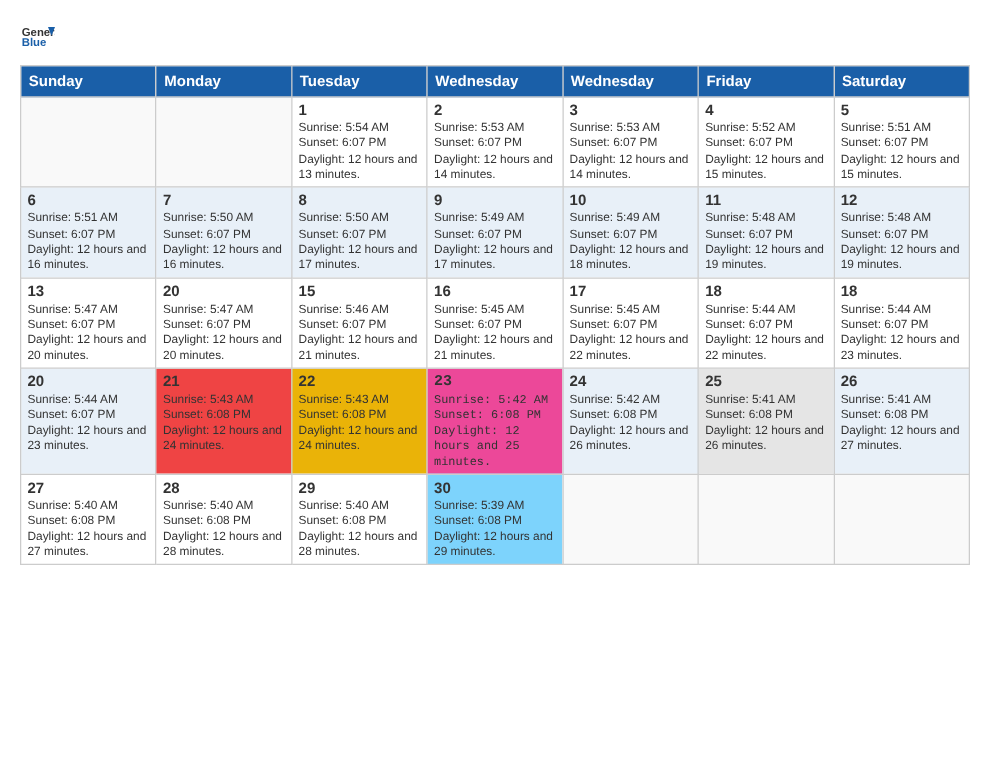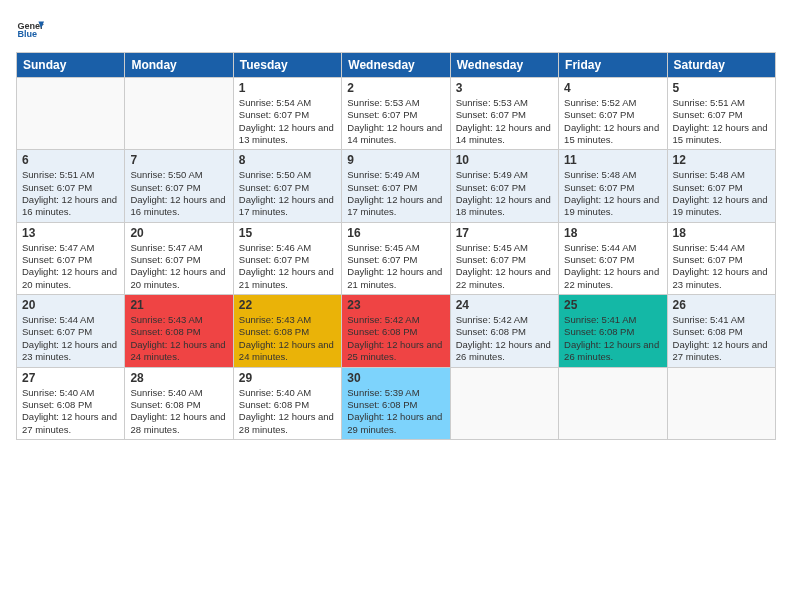--- a/index.html
+++ b/index.html
@@ -253,33 +253,33 @@
           <div class="cell-text" style="white-space: pre-line;">Sunrise: 5:43 AM
 Sunset: 6:08 PM
 Daylight: 12 hours and 24 minutes.</div>
         </td>
         <td style="background-color: #eab308;">
           <span class="day-num">22</span>
           <div class="cell-text" style="white-space: pre-line;">Sunrise: 5:43 AM
 Sunset: 6:08 PM
 Daylight: 12 hours and 24 minutes.</div>
         </td>
-        <td style="background-color: #ef4444;">
+        <td style="background-color: #ec4899; font-family: Liberation Mono, monospace;">
           <span class="day-num">23</span>
           <div class="cell-text" style="white-space: pre-line;">Sunrise: 5:42 AM
 Sunset: 6:08 PM
 Daylight: 12 hours and 25 minutes.</div>
         </td>
         <td style="background-color: rgb(232, 240, 248);">
           <span class="day-num">24</span>
           <div class="cell-text" style="white-space: pre-line;">Sunrise: 5:42 AM
 Sunset: 6:08 PM
 Daylight: 12 hours and 26 minutes.</div>
         </td>
-        <td style="background-color: #14b8a6;">
+        <td style="background-color: #e5e5e5;">
           <span class="day-num">25</span>
           <div class="cell-text" style="white-space: pre-line;">Sunrise: 5:41 AM
 Sunset: 6:08 PM
 Daylight: 12 hours and 26 minutes.</div>
         </td>
         <td style="background-color: rgb(232, 240, 248);">
           <span class="day-num">26</span>
           <div class="cell-text" style="white-space: pre-line;">Sunrise: 5:41 AM
 Sunset: 6:08 PM
 Daylight: 12 hours and 27 minutes.</div>

